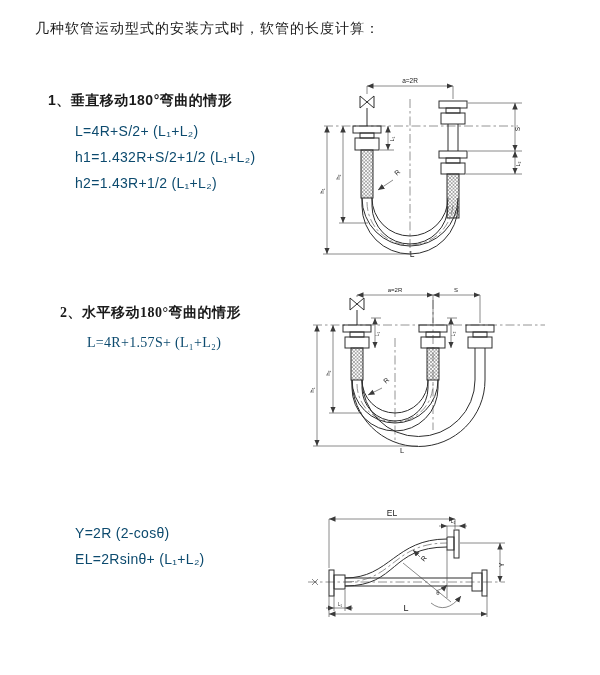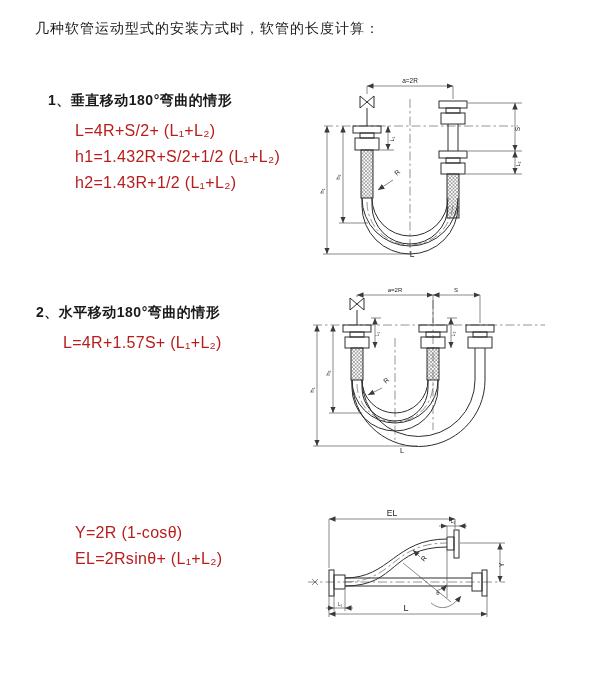--- a/index.html
+++ b/index.html
@@ -3,23 +3,23 @@
 <meta charset="utf-8">
 <style>
   html,body{margin:0;padding:0;}
   body{
     width:600px;height:675px;position:relative;background:#ffffff;
     font-family:"Liberation Sans","DejaVu Sans",sans-serif;color:#1a1a1a;overflow:hidden;
   }
   .title{position:absolute;left:35px;top:20px;font-size:14px;font-weight:normal;letter-spacing:1px;white-space:nowrap;}
   .sec{position:absolute;white-space:nowrap;}
   .sec .h{font-size:14px;font-weight:bold;letter-spacing:.5px;margin:0 0 8px 0;}
-  .sec .f{font-size:16px;line-height:26px;margin-left:27px;letter-spacing:.3px;color:#b91c1c;}
+  .sec .f{font-size:14px;line-height:26px;margin-left:27px;letter-spacing:.3px;color:#0c4a6e;}
   .sec1{left:48px;top:92px;}
-  .sec2{left:36px;top:304px;}
+  .sec2{left:60px;top:304px;font-family:Liberation Serif, serif;}
   .sec3{left:48px;top:520px;}
   .fig{position:absolute;}
   .fig1{left:310px;top:73px;}
   .fig2{left:305px;top:278px;}
   .fig3{left:300px;top:495px;text-align:center;}
   svg .ln{stroke:#2e2e2e;stroke-width:1;fill:none;}
   svg .th{stroke:#4a4a4a;stroke-width:.65;fill:none;}
   svg .cl{stroke:#5a5a5a;stroke-width:.65;fill:none;stroke-dasharray:9 3 2.5 3;}
   svg .hb{stroke:#2e2e2e;stroke-width:1;fill:url(#p1);}
   svg .hb2{stroke:#2e2e2e;stroke-width:1;fill:url(#p2);}
@@ -36,21 +36,21 @@
   <div class="f">h1=1.432R+S/2+1/2 (L₁+L₂)</div>
   <div class="f">h2=1.43R+1/2 (L₁+L₂)</div>
 </div>
 
 <div class="sec sec2">
   <div class="h">2、水平移动180°弯曲的情形</div>
   <div class="f">L=4R+1.57S+ (L₁+L₂)</div>
 </div>
 
 <div class="sec sec3">
-  <div class="f">Y=2R (1-cosθ)</div>
+  <div class="f">Y=2R (2-cosθ)</div>
   <div class="f">EL=2Rsinθ+ (L₁+L₂)</div>
 </div>
 
 <div class="fig fig1">
 <svg width="240" height="185" viewBox="0 0 240 185">
   <defs>
     <pattern id="p1" width="3.5" height="3.5" patternUnits="userSpaceOnUse">
       <path d="M0,3.5 L3.5,0 M0,0 L3.5,3.5" stroke="#6a6a6a" stroke-width="0.55"></path>
     </pattern>
     <marker id="m1" refX="6.5" refY="2.75" markerWidth="8" markerHeight="6" orient="auto-start-reverse" markerUnits="userSpaceOnUse">

